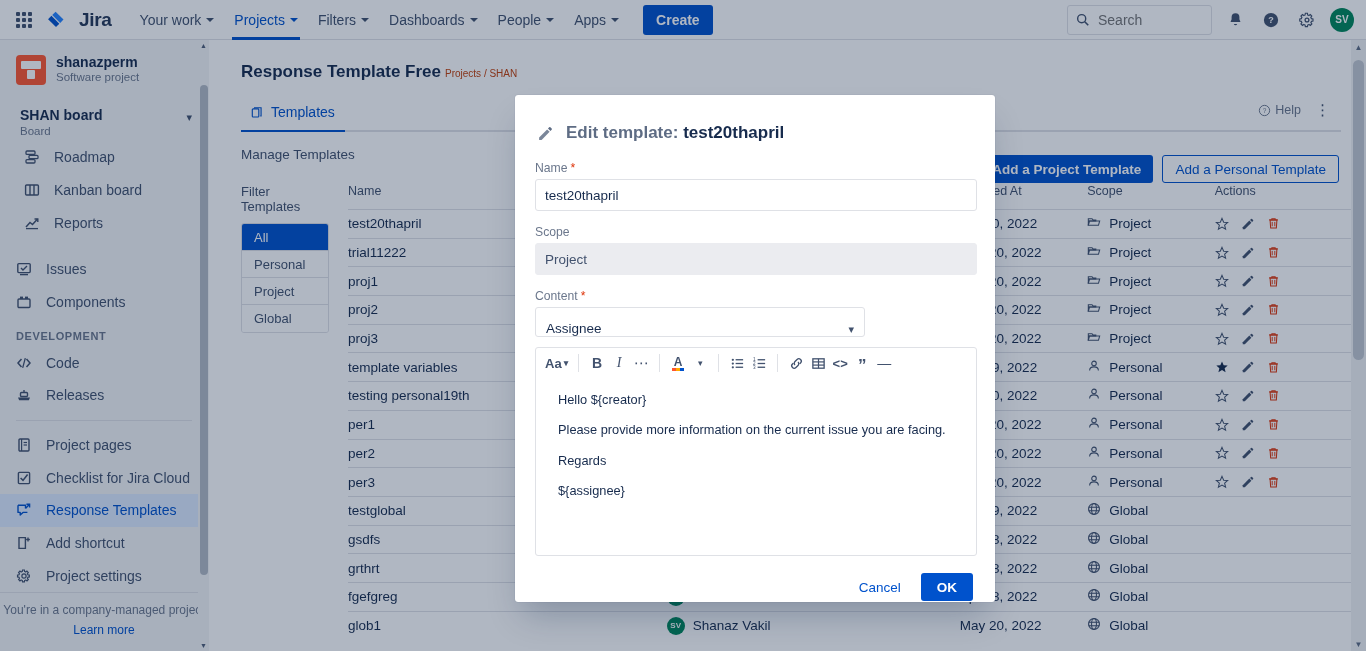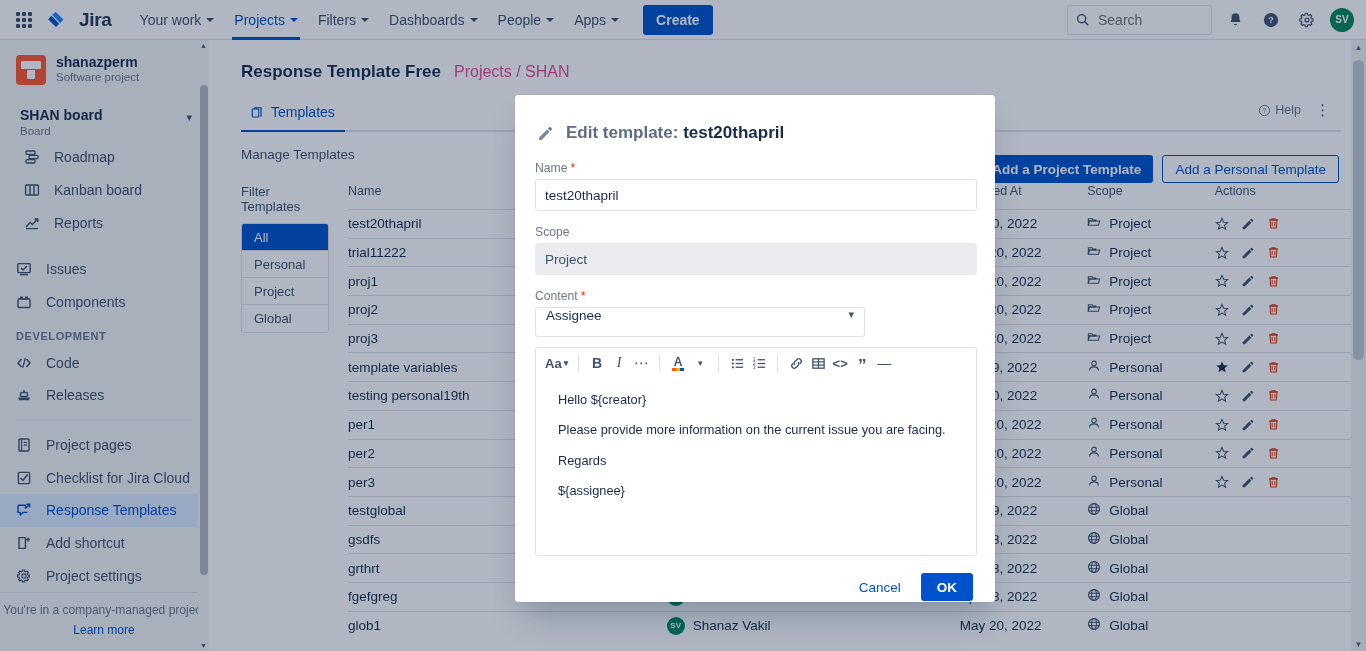--- a/index.html
+++ b/index.html
@@ -76,21 +76,21 @@
   
   .railbar { position:absolute; left:198px; top:40px; width:11px; height:611px; background:#F4F5F7; z-index:41;}
   .railbar .arrow { width:11px; height:11px; display:flex; align-items:center; justify-content:center; font-size:7px; color:#505F79;}
   .railbar .thumb { position:absolute; left:2px; top:45px; width:8px; height:490px; background:#B3BAC5; border-radius:4px;}
 
   
   .main { position: absolute; top: 40px; left: 209px; width: 1157px; height: 611px;
     background: #fff; overflow: hidden; }
   .page-head { padding: 22px 0 0 32px; display:flex; align-items:baseline;}
   .page-title { font-size: 17px; font-weight: 600; color: #172B4D; }
-  .breadcrumb { font-size: 16px; color: #ec4899; margin-left: 13px; }
+  .breadcrumb { font-size: 10px; color: #c2410c; margin-left: 4px; }
   .help-wrap { position:absolute; right: 36px; top: 63px; display:flex; align-items:center; gap: 14px;}
   .help-link { font-size: 12.5px; color:#6B778C; display:flex; align-items:center; gap:4px; cursor:pointer;}
   .dots { color:#42526E; font-size: 15px; letter-spacing: 0; cursor: pointer; line-height: 10px;}
   .tabs { margin: 16px 0 0 32px; display: flex; border-bottom: 2px solid #DFE1E6; width: 1100px; }
   .tab { display: flex; align-items: center; gap: 7px; padding: 6px 18px 10px 10px;
     font-size: 14px; color: #0052CC; position: relative; cursor: pointer; }
   .tab.active::after { content:""; position:absolute; left:0; right:8px; bottom:-2px; height:2px; background:#0052CC;}
   .manage-label { margin: 15px 0 2px 32px; font-size: 13.5px; color: #42526E; }
 
   .content-row { display: flex; margin-left: 32px; margin-top: 22px; }
@@ -140,21 +140,21 @@
   .modal-title { display:flex; align-items:center; gap: 12px; margin: 8px 0 18px 2px; }
   .modal-title .t { font-size: 17px; color: #5E6C84; font-weight: 600;}
   .modal-title .t b { color:#172B4D; font-weight: 700;}
   .flabel { font-size: 12.2px; color: #6B778C; margin-bottom: 4px; display:flex; gap:3px;}
   .req { color: #DE350B; }
   .finput { width: 442px; height: 32px; border: 1px solid #DFE1E6; border-radius: 3px;
     background: #fff; padding: 0 9px; font-size: 13.5px; color:#172B4D;
     font-family: inherit; outline: none; }
   .finput.readonly { background: #EBECF0; border-color:#EBECF0; color:#42526E;}
   .fselect { width: 330px; height: 30px; border: 1px solid #DFE1E6; border-radius: 3px;
-    background:#fff; display:flex; align-items:flex-start; padding: 0 10px;
+    background:#fff; display:flex; align-items:flex-end; padding: 0 10px;
     font-size:13.5px; color:#172B4D; cursor:pointer;}
   .fselect .c { margin-left:auto; color:#42526E; font-size:11px;}
   .fgroup { margin-bottom: 14px; }
 
   .editor { width: 442px; height: 209px; border: 1px solid #DFE1E6; border-radius: 3px;
     margin-top: 10px; background:#fff; display:flex; flex-direction:column; }
   .etoolbar { height: 30px; display:flex; align-items:center; padding: 0 6px; gap:0px; }
   .tbtn { height: 24px; min-width: 22px; display:flex; align-items:center; justify-content:center;
     color:#42526E; cursor:pointer; border-radius:3px; font-size: 13px; padding: 0 3px;}
   .tsep { width:1px; height:18px; background:#DFE1E6; margin: 0 7px;}

